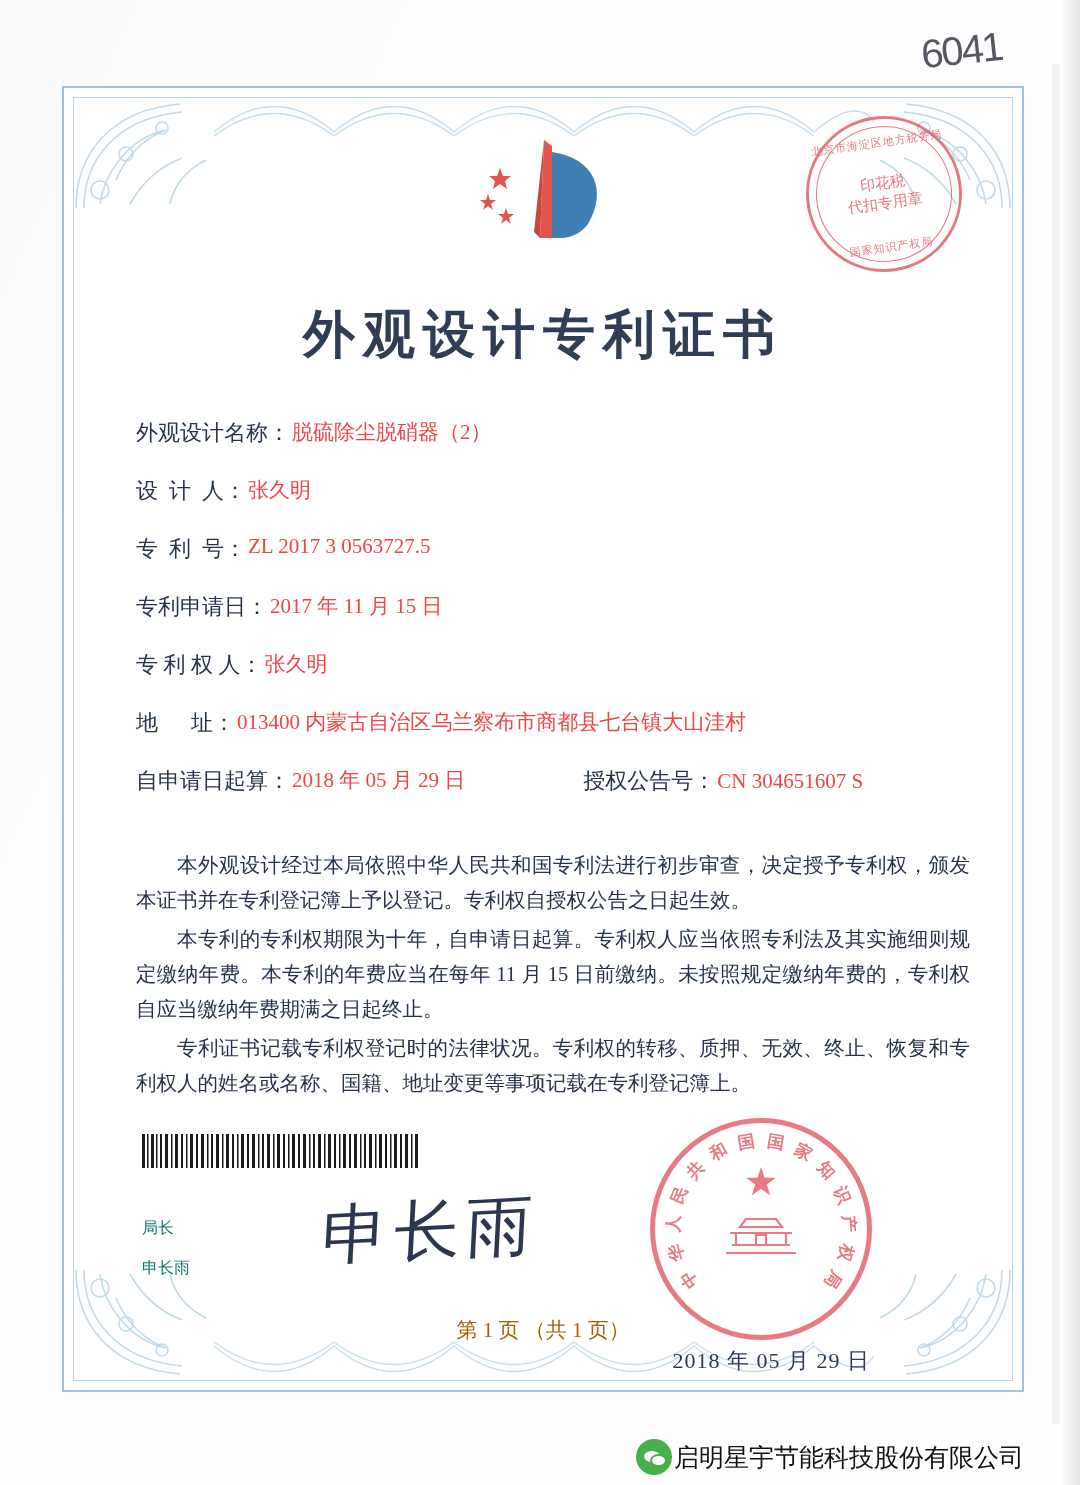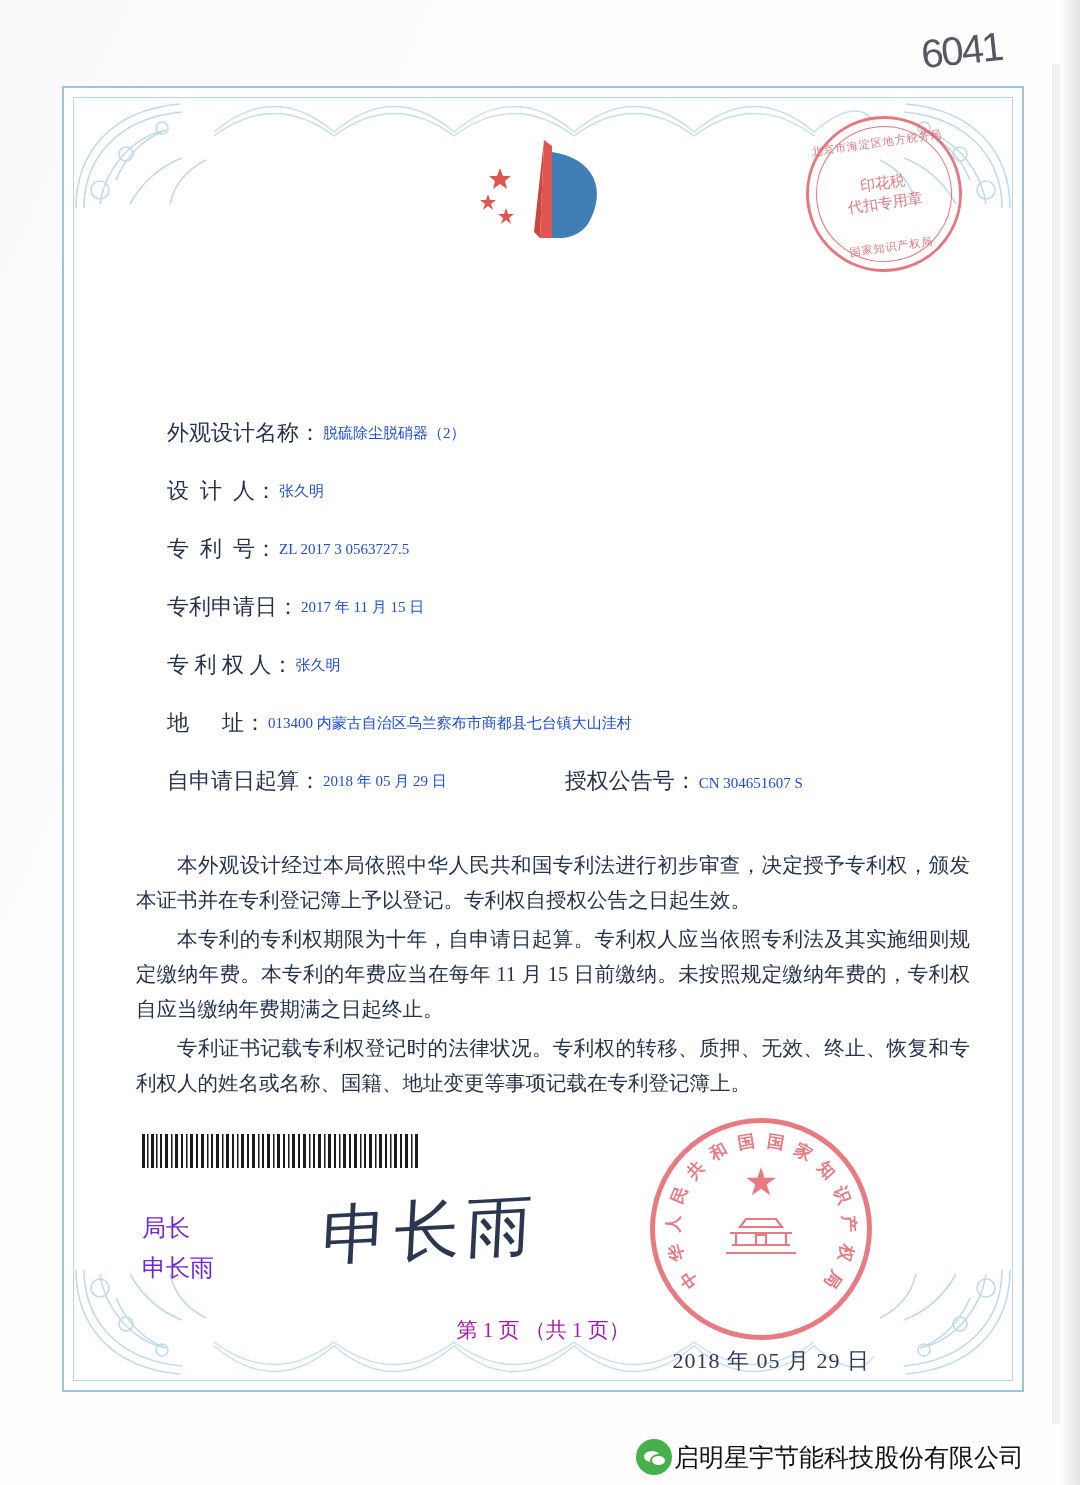--- a/index.html
+++ b/index.html
@@ -99,55 +99,54 @@
     position:absolute;left:0;right:0;bottom:14px;text-align:center;
     font-size:11px;letter-spacing:1px;
   }
   
   #fields{
     position:absolute;left:72px;right:60px;top:330px;
     color:#26334d;
   }
   .row{
     display:flex;
-    align-items:center;
+    align-items:flex-start;
     margin-bottom:28px;
     font-size:22px;
-    margin-left:31px;
   }
   .label{
     white-space:pre;
     color:#26334d;
     font-size:22px;
   }
   .value{
     margin-left:2px;
-    font-size:15px;
-    color:#1d4ed8;
+    font-size:21px;
+    color:#ef4444;
   }
   .row.dual{justify-content:flex-start;}
   .row .second{margin-left:118px;display:flex;align-items:baseline;}
   
   #paras{
     position:absolute;left:72px;right:52px;top:760px;
     color:#26334d;
     font-size:20.5px;
     line-height:35px;
     text-align:justify;
   }
   #paras p{margin:0 0 4px 0;text-indent:2em;}
   
   #barcode{
     position:absolute;left:78px;top:1046px;
     width:280px;height:34px;
   }
   
   #sig-label{
     position:absolute;left:78px;top:1120px;
-    font-size:24px;color:#6d28d9;line-height:40px;
+    font-size:16px;color:#0f766e;line-height:40px;
   }
   #sig-script{
     position:absolute;left:258px;top:1098px;
     font-size:66px;color:#1a2740;
     font-family:"DejaVu Serif", serif;
     transform:rotate(-3deg) skewX(-6deg);
     letter-spacing:6px;
     opacity:.92;
   }
   
@@ -174,21 +173,21 @@
     transform-origin:0 88px;
   }
   #seal-date{
     position:absolute;right:152px;top:1258px;
     font-size:22px;color:#2c3a55;
     letter-spacing:1px;
   }
   
   #page-num{
     position:absolute;left:0;right:0;bottom:46px;
-    text-align:center;font-size:21px;color:#a21caf;
+    text-align:center;font-size:21px;color:#a16207;
   }
   
   #wechat{
     position:absolute;right:56px;bottom:10px;
     display:flex;align-items:center;gap:2px;
   }
   #wechat .wicon{
     width:36px;height:36px;border-radius:50%;
     background:#46b04a;position:relative;
   }
@@ -302,20 +301,21 @@
     <div id="stamp-tax">
       <div class="ring"></div>
       <div class="arc">北京市海淀区地方税务局</div>
       <div class="mid">
         <div>印花税</div>
         <div>代扣专用章</div>
       </div>
       <div class="arc-bottom">国家知识产权局</div>
     </div>
 
+    <div id="title">外观设计专利证书</div>
 
     <div id="fields">
       <div class="row">
         <span class="label">外观设计名称：</span>
         <span class="value">脱硫除尘脱硝器（2）</span>
       </div>
       <div class="row">
         <span class="label">设  计  人：</span>
         <span class="value">张久明</span>
       </div>

